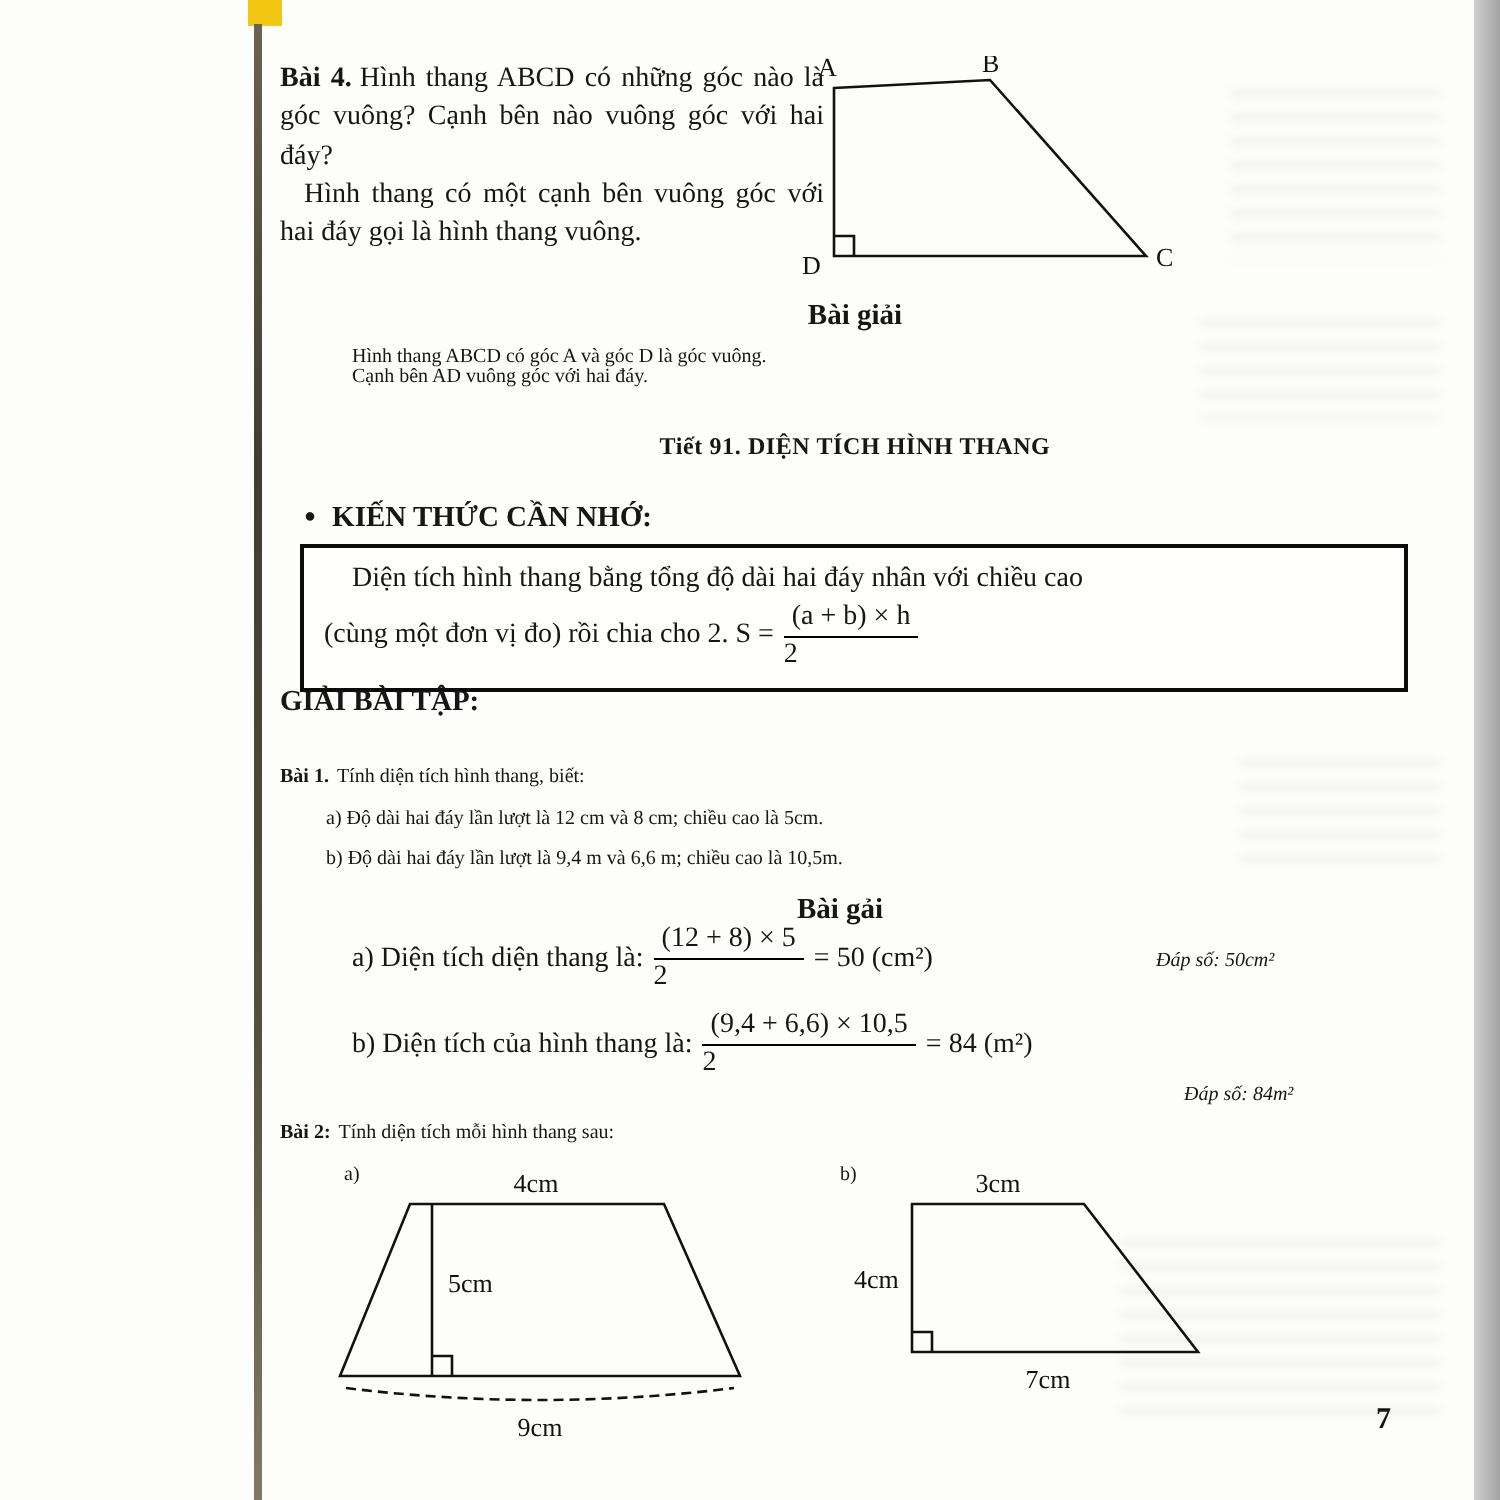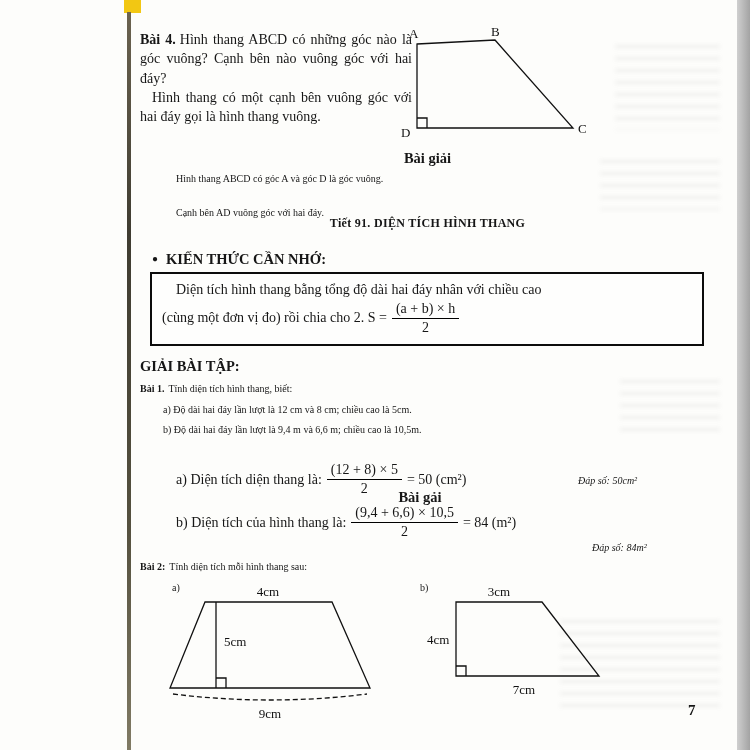--- a/index.html
+++ b/index.html
@@ -8,21 +8,21 @@
   .abs{position:absolute;}
   .fs{font-size:10px;line-height:1.38;}
   .it{font-style:italic;}
   .center{text-align:center;}
   .para p{margin:0;text-align:justify;line-height:1.38;font-size:14px;}
   .para p.indent{text-indent:12px;}
   .lbl{font-weight:700;margin-right:4px;}
   .title{font-size:12px;font-weight:700;letter-spacing:.3px;}
   .sec-head{font-size:14.5px;font-weight:700;}
   .row{display:flex;align-items:center;font-size:14px;white-space:nowrap;}
-  .frac{display:inline-block;text-align:center;vertical-align:middle;margin:0 5px;line-height:1.15;font-size:14px;}
+  .frac{display:inline-block;vertical-align:middle;margin:0 5px;line-height:1.15;font-size:14px;}
   .frac .num{display:block;border-bottom:1.2px solid #000;padding:0 4px 1px;}
   .frac .den{display:block;padding-top:1px;}
   .kbox{border:2px solid #0c0c0c;padding:6px 10px 8px 10px;font-size:14px;line-height:1.4;background:rgba(255,255,255,.6);}
   .kbox .l1{text-indent:14px;}
   .kbox .l2{display:flex;align-items:center;margin-top:1px;}
   .kbox .l3{text-indent:14px;margin-top:1px;}
   .bullet{font-size:10px;vertical-align:2px;margin-right:8px;}
   svg text{font-family:"Liberation Serif", serif;font-size:13px;fill:#111;}
   svg .stroke{stroke:#111;stroke-width:1.3;fill:none;}
   .spine{position:absolute;left:127px;top:12px;width:4px;height:738px;
@@ -57,48 +57,48 @@
     <polygon class="stroke" points="22,16 100,12 178,100 22,100"></polygon>
     <path class="stroke" d="M32,100 L32,90 L22,90"></path>
     <text x="14" y="10">A</text>
     <text x="96" y="8">B</text>
     <text x="183" y="105">C</text>
     <text x="6" y="109">D</text>
   </svg>
 
   <div class="abs center sec-head" style="left:140px;top:150px;width:575px;">Bài giải</div>
   <div class="abs fs" style="left:176px;top:172px;">Hình thang ABCD có góc A và góc D là góc vuông.</div>
-  <div class="abs fs" style="left:176px;top:206px;">Cạnh bên AD vuông góc với hai đáy.</div>
+  <div class="abs fs" style="left:176px;top:182px;">Cạnh bên AD vuông góc với hai đáy.</div>
 
   <div class="abs center title" style="left:140px;top:216px;width:575px;">Tiết 91. DIỆN TÍCH HÌNH THANG</div>
 
   <div class="abs sec-head" style="left:152px;top:251px;">
     <span class="bullet">●</span><span>KIẾN THỨC CẦN NHỚ:</span>
   </div>
 
   <div class="abs kbox" style="left:150px;top:272px;width:530px;">
     <div class="l1">Diện tích hình thang bằng tổng độ dài hai đáy nhân với chiều cao</div>
     <div class="l2">
       <span>(cùng một đơn vị đo) rồi chia cho 2. S =</span>
       <span class="frac">
         <span class="num">(a + b) × h</span>
         <span class="den">2</span>
       </span>
     </div>
   </div>
 
-  <div class="abs sec-head" style="left:140px;top:358px;">GIẢI BÀI TẬP:</div>
+  <div class="abs sec-head" style="left:140px;top:343px;">GIẢI BÀI TẬP:</div>
 
   <div class="abs fs" style="left:140px;top:382px;">
     <b class="lbl">Bài 1.</b><span>Tính diện tích hình thang, biết:</span>
   </div>
   <div class="abs fs" style="left:163px;top:403px;">a) Độ dài hai đáy lần lượt là 12 cm và 8 cm; chiều cao là 5cm.</div>
   <div class="abs fs" style="left:163px;top:423px;">b) Độ dài hai đáy lần lượt là 9,4 m và 6,6 m; chiều cao là 10,5m.</div>
 
-  <div class="abs center sec-head" style="left:140px;top:447px;width:560px;margin-top:42px;">Bài gải</div>
+  <div class="abs center sec-head" style="left:140px;top:447px;width:560px;">Bài gải</div>
 
   <div class="abs row" style="left:176px;top:462px;">
     <span>a) Diện tích diện thang là:</span>
     <span class="frac">
       <span class="num">(12 + 8) × 5</span>
       <span class="den">2</span>
     </span>
     <span>= 50 (cm²)</span>
   </div>
   <div class="abs fs it" style="left:578px;top:474px;">Đáp số: 50cm²</div>

